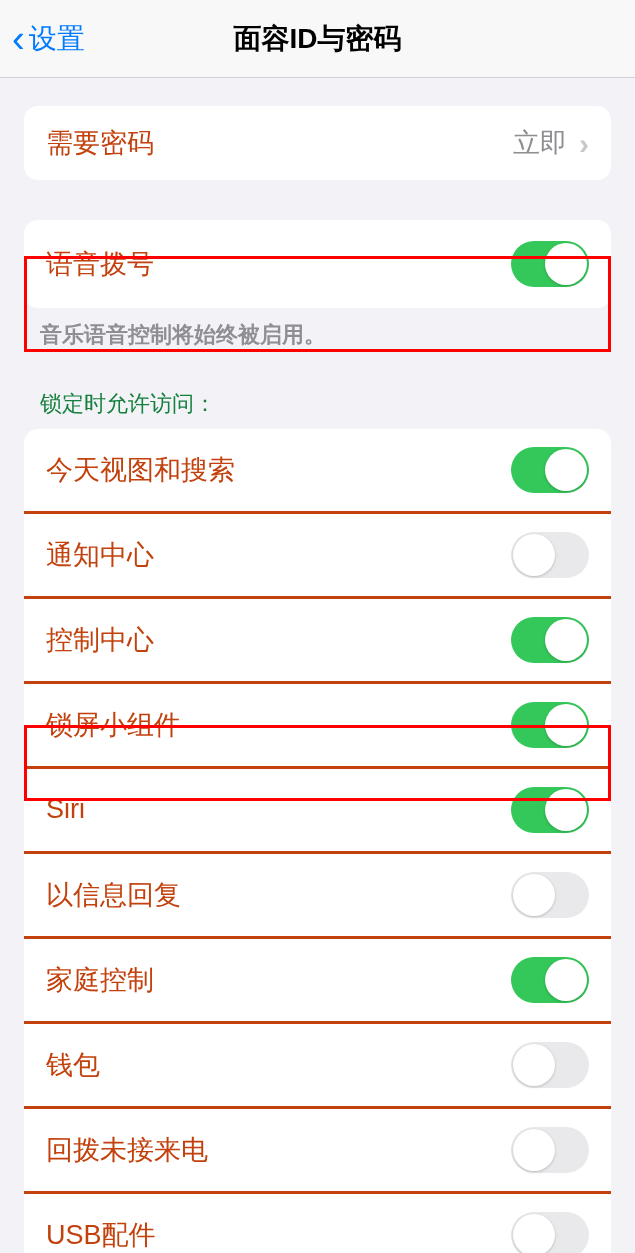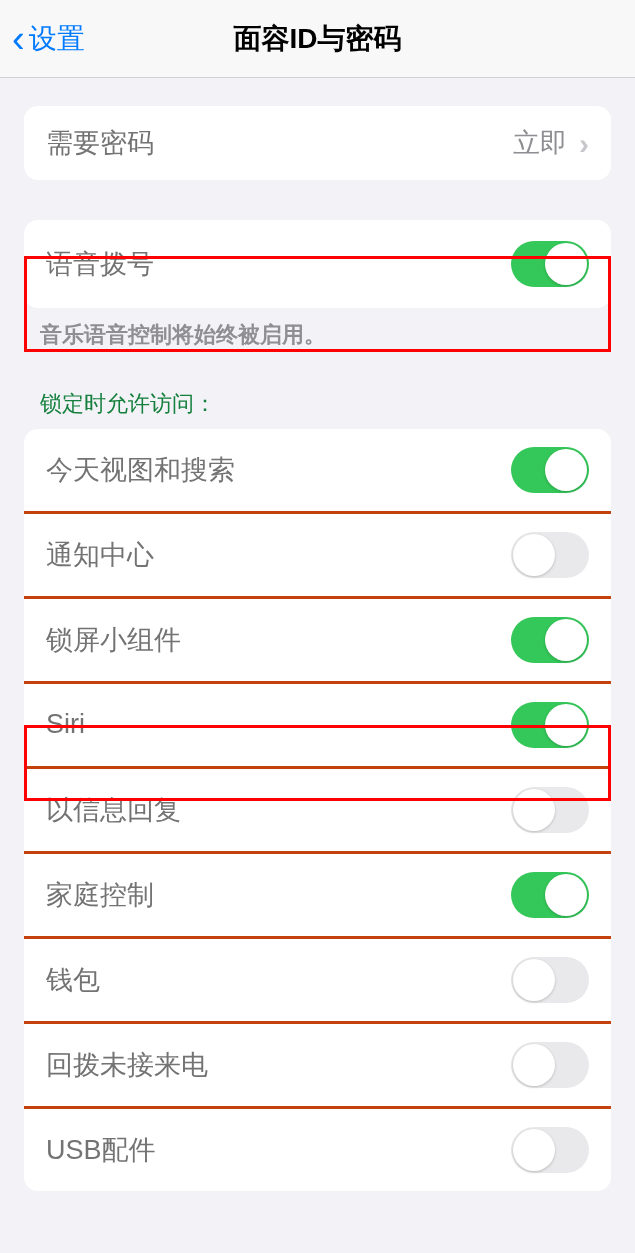--- a/index.html
+++ b/index.html
@@ -59,21 +59,21 @@
       justify-content: space-between;
       padding: 18px 22px;
       min-height: 74px;
       border-bottom: 3px solid #c2410c;
     }
     .row:last-child {
       border-bottom: none;
     }
     .row-label {
       font-size: 27px;
-      color: #737373;
+      color: #c2410c;
     }
     .row-value {
       display: flex;
       align-items: flex-end;
       color: #8e8e93;
       font-size: 27px;
     }
     .chevron-right {
       margin-left: 12px;
       color: #c7c7cc;
@@ -175,20 +175,26 @@
             <div class="toggle-knob"></div>
           </div>
       </div>
       <div class="row">
         <span class="row-label">通知中心</span>
         <div class="toggle off">
             <div class="toggle-knob"></div>
           </div>
       </div>
       <div class="row">
+        <span class="row-label">控制中心</span>
+        <div class="toggle on">
+            <div class="toggle-knob"></div>
+          </div>
+      </div>
+      <div class="row">
         <span class="row-label">锁屏小组件</span>
         <div class="toggle on">
             <div class="toggle-knob"></div>
           </div>
       </div>
       <div class="row">
         <span class="row-label">Siri</span>
         <div class="toggle on">
             <div class="toggle-knob"></div>
           </div>

